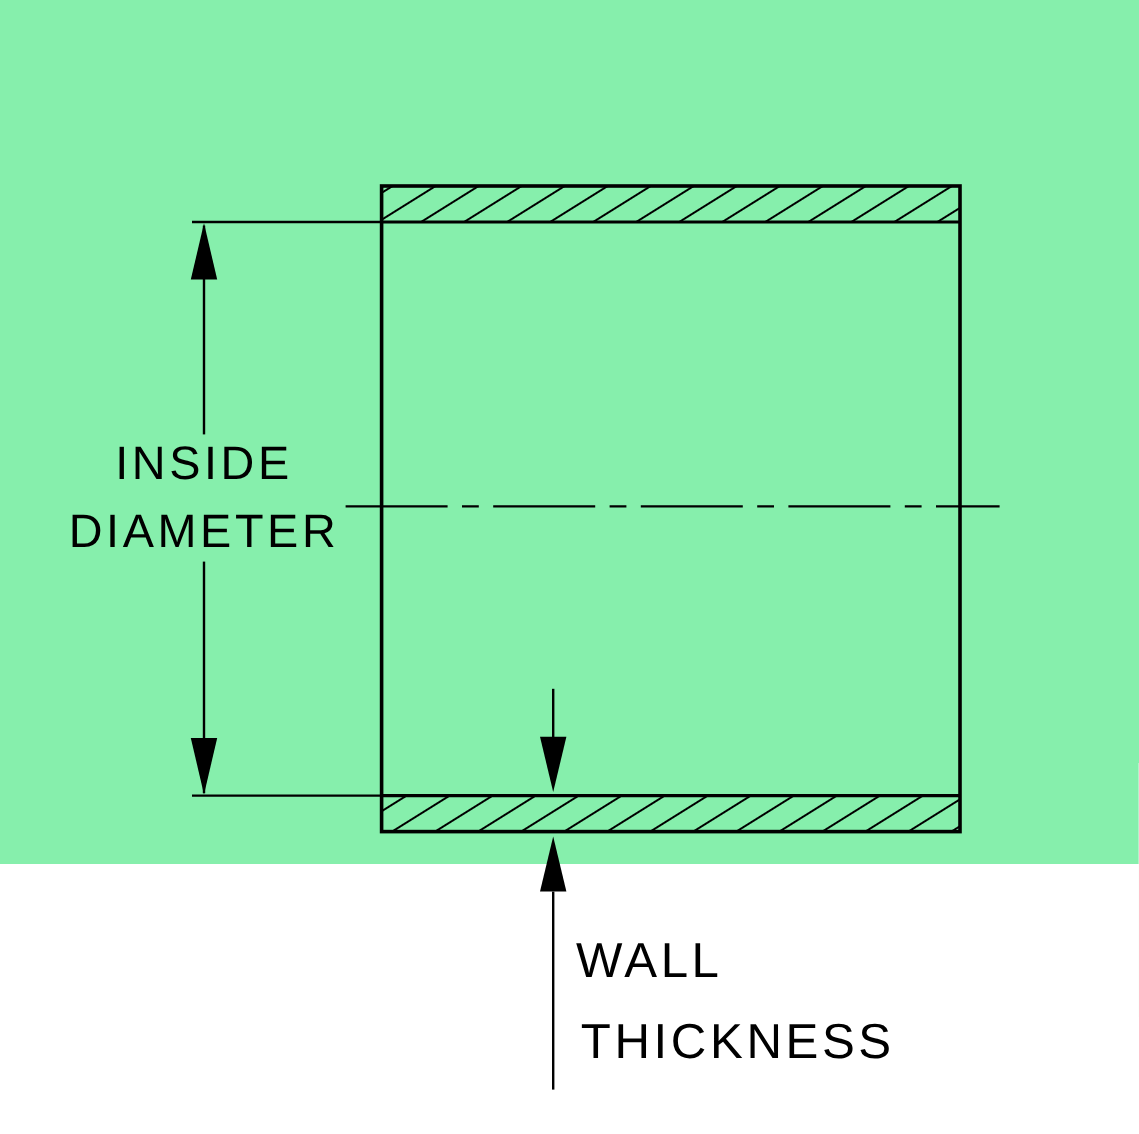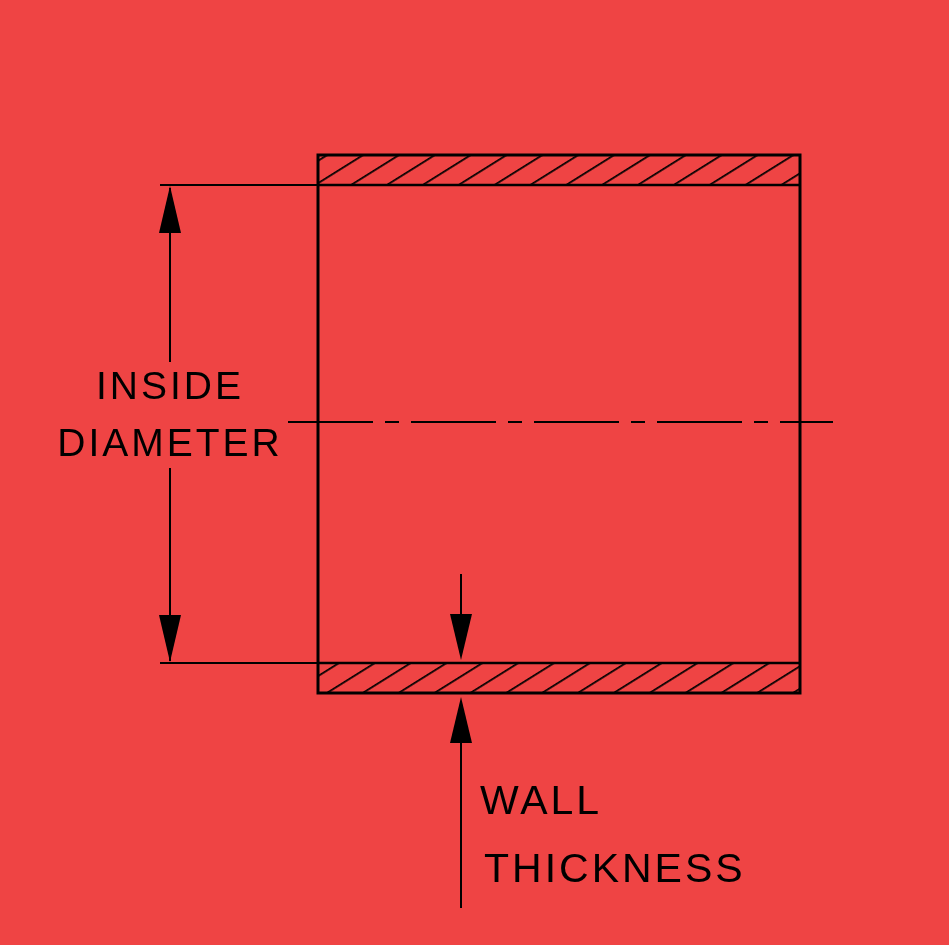--- a/index.html
+++ b/index.html
@@ -7,22 +7,22 @@
     padding: 0;
     width: 949px;
     height: 945px;
     background: #ffffff;
     overflow: hidden;
     font-family: "Liberation Sans", sans-serif;
   }
   .drawing {
     position: relative;
     width: 949px;
-    height: 945px;
-    background: #ef4444;
+    height: 720px;
+    background: #86efac;
   }
   svg { display: block; }
   .ln2  { stroke: #000000; stroke-width: 2;   fill: none; }
   .ln25 { stroke: #000000; stroke-width: 2.6; fill: none; }
   .ln3  { stroke: #000000; stroke-width: 3;   fill: none; }
   .centerline { stroke-dasharray: 85 12 14 12; }
   .arrow { fill: #000000; stroke: none; }
   .lbl {
     fill: #000000;
     font-family: "Liberation Sans", sans-serif;

